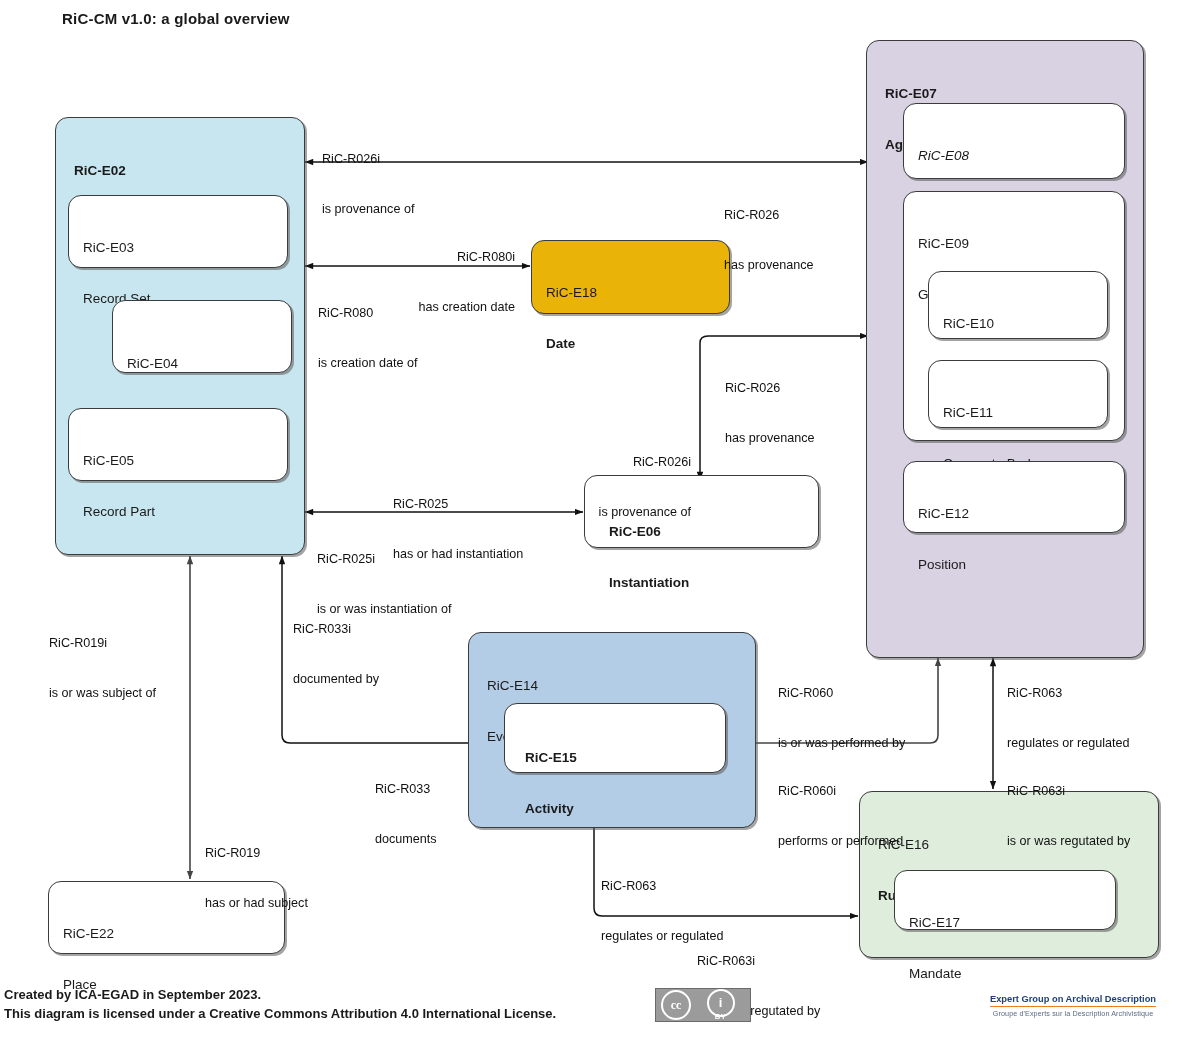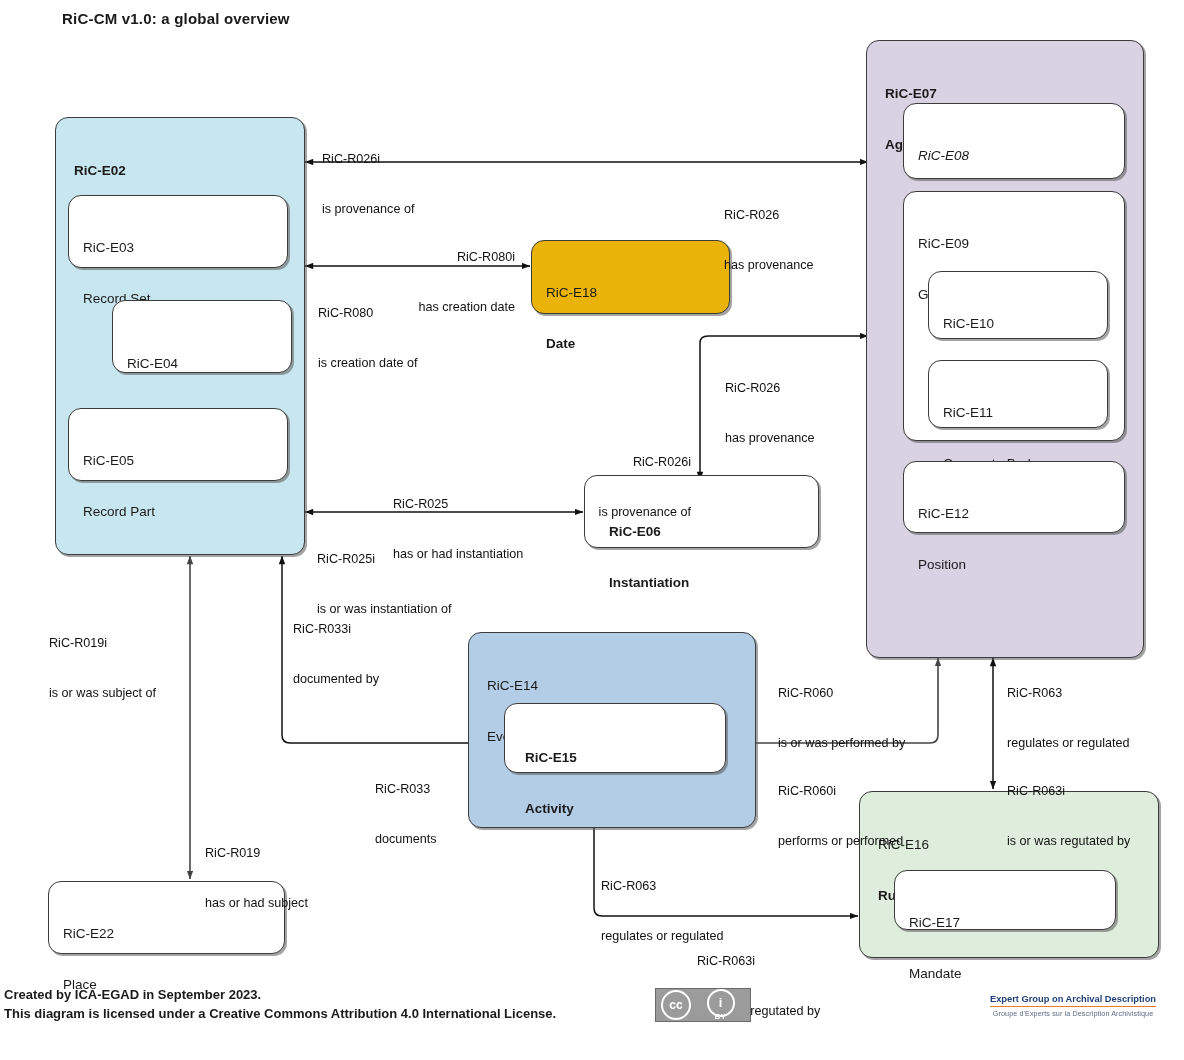--- a/index.html
+++ b/index.html
@@ -98,21 +98,21 @@
     align-items: center;
   }
   .cc-badge .cc-circ {
     width: 26px; height: 26px;
     border-radius: 50%;
     border: 2.4px solid #ffffff;
     color: #ffffff;
     font-size: 12px; font-weight: bold;
     display: flex; align-items: center; justify-content: center;
     margin-left: 5px;
-    font-family: Liberation Sans, sans-serif;
+    font-family: Liberation Serif, serif;
   }
   .cc-badge .by-wrap {
     position: relative;
     flex: 1; height: 100%;
     display: flex; align-items: center; justify-content: center;
   }
   .cc-badge .by-circ {
     width: 24px; height: 24px;
     border-radius: 50%;
     border: 2.2px solid #ffffff;

